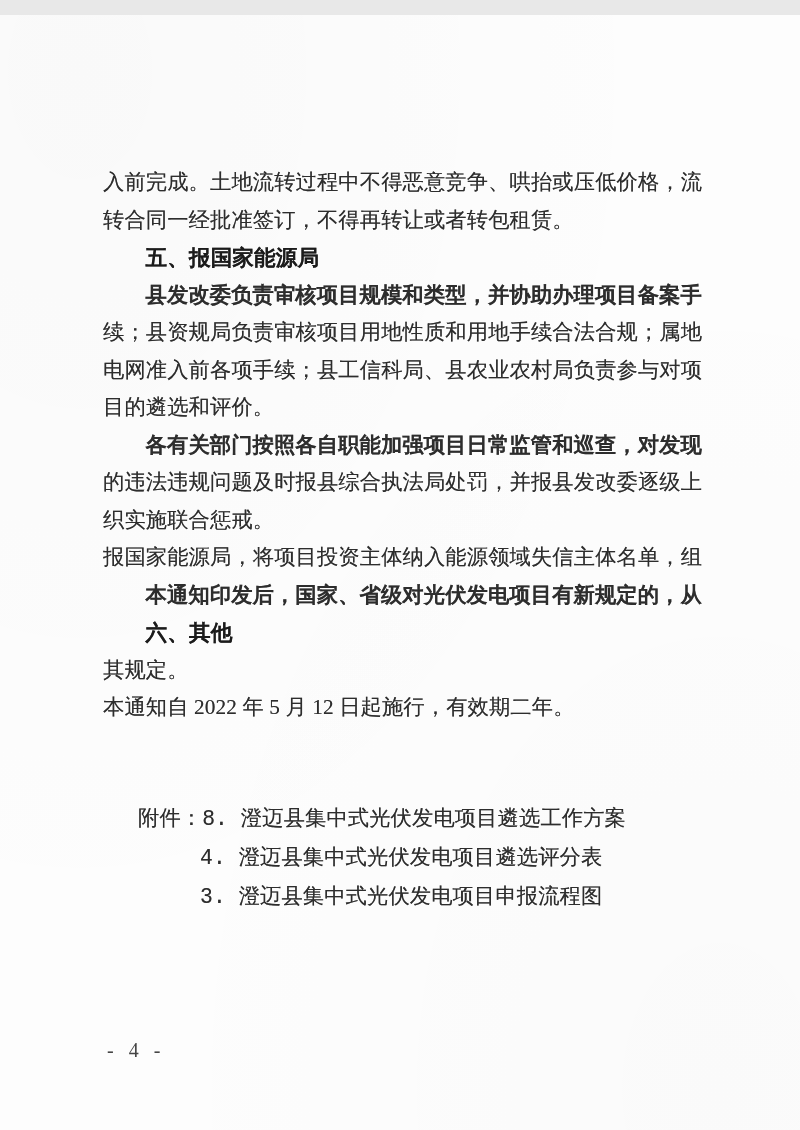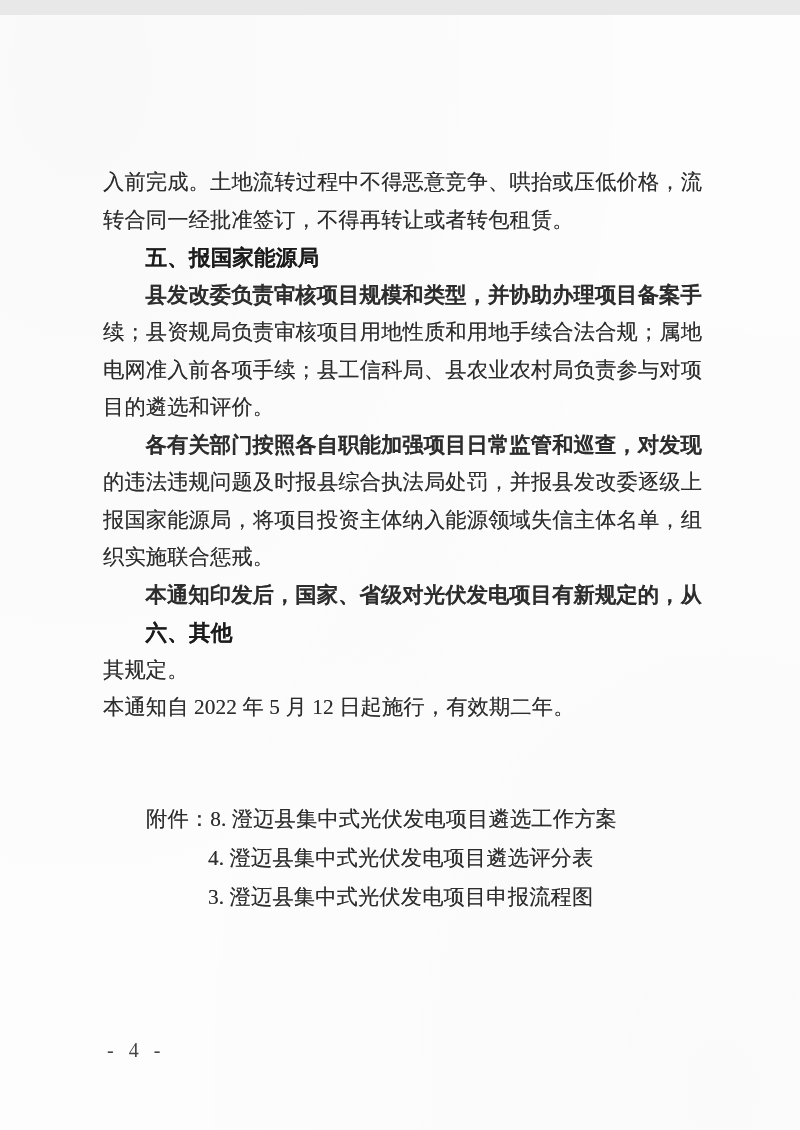--- a/index.html
+++ b/index.html
@@ -47,23 +47,24 @@
   }
   .line.heading {
     font-weight: 700;
     color: #1b1b1b;
     font-family: "Liberation Sans", "DejaVu Sans", sans-serif;
     font-size: 21.6px;
     text-shadow: 0 0 0.5px rgba(27,27,27,0.7);
   }
   .attachments {
     position: absolute;
-    left: 146px;
+    left: 138px;
     top: 785px;
     width: 560px;
+    font-family: Liberation Mono, monospace;
   }
   .attachments .line {
     line-height: 39px;
     height: 39px;
   }
   .attachments .cont {
     padding-left: 62px;
   }
   .attach-row {
     display: flex;
@@ -86,22 +87,22 @@
   <div class="text-block">
     <div class="line">入前完成。土地流转过程中不得恶意竞争、哄抬或压低价格，流</div>
     <div class="line">转合同一经批准签订，不得再转让或者转包租赁。</div>
     <div class="line heading indent">五、报国家能源局</div>
     <div class="line indent">县发改委负责审核项目规模和类型，并协助办理项目备案手</div>
     <div class="line">续；县资规局负责审核项目用地性质和用地手续合法合规；属地</div>
     <div class="line">电网准入前各项手续；县工信科局、县农业农村局负责参与对项</div>
     <div class="line">目的遴选和评价。</div>
     <div class="line indent">各有关部门按照各自职能加强项目日常监管和巡查，对发现</div>
     <div class="line">的违法违规问题及时报县综合执法局处罚，并报县发改委逐级上</div>
+    <div class="line">织实施联合惩戒。</div>
     <div class="line">报国家能源局，将项目投资主体纳入能源领域失信主体名单，组</div>
-    <div class="line">织实施联合惩戒。</div>
     <div class="line indent">本通知印发后，国家、省级对光伏发电项目有新规定的，从</div>
     <div class="line heading indent">六、其他</div>
     <div class="line">其规定。</div>
     <div class="line">本通知自 2022 年 5 月 12 日起施行，有效期二年。</div>
   </div>
 
   <div class="attachments">
     <div class="attach-row">
       <span class="line">附件：</span>
       <span class="line">8. 澄迈县集中式光伏发电项目遴选工作方案</span>

